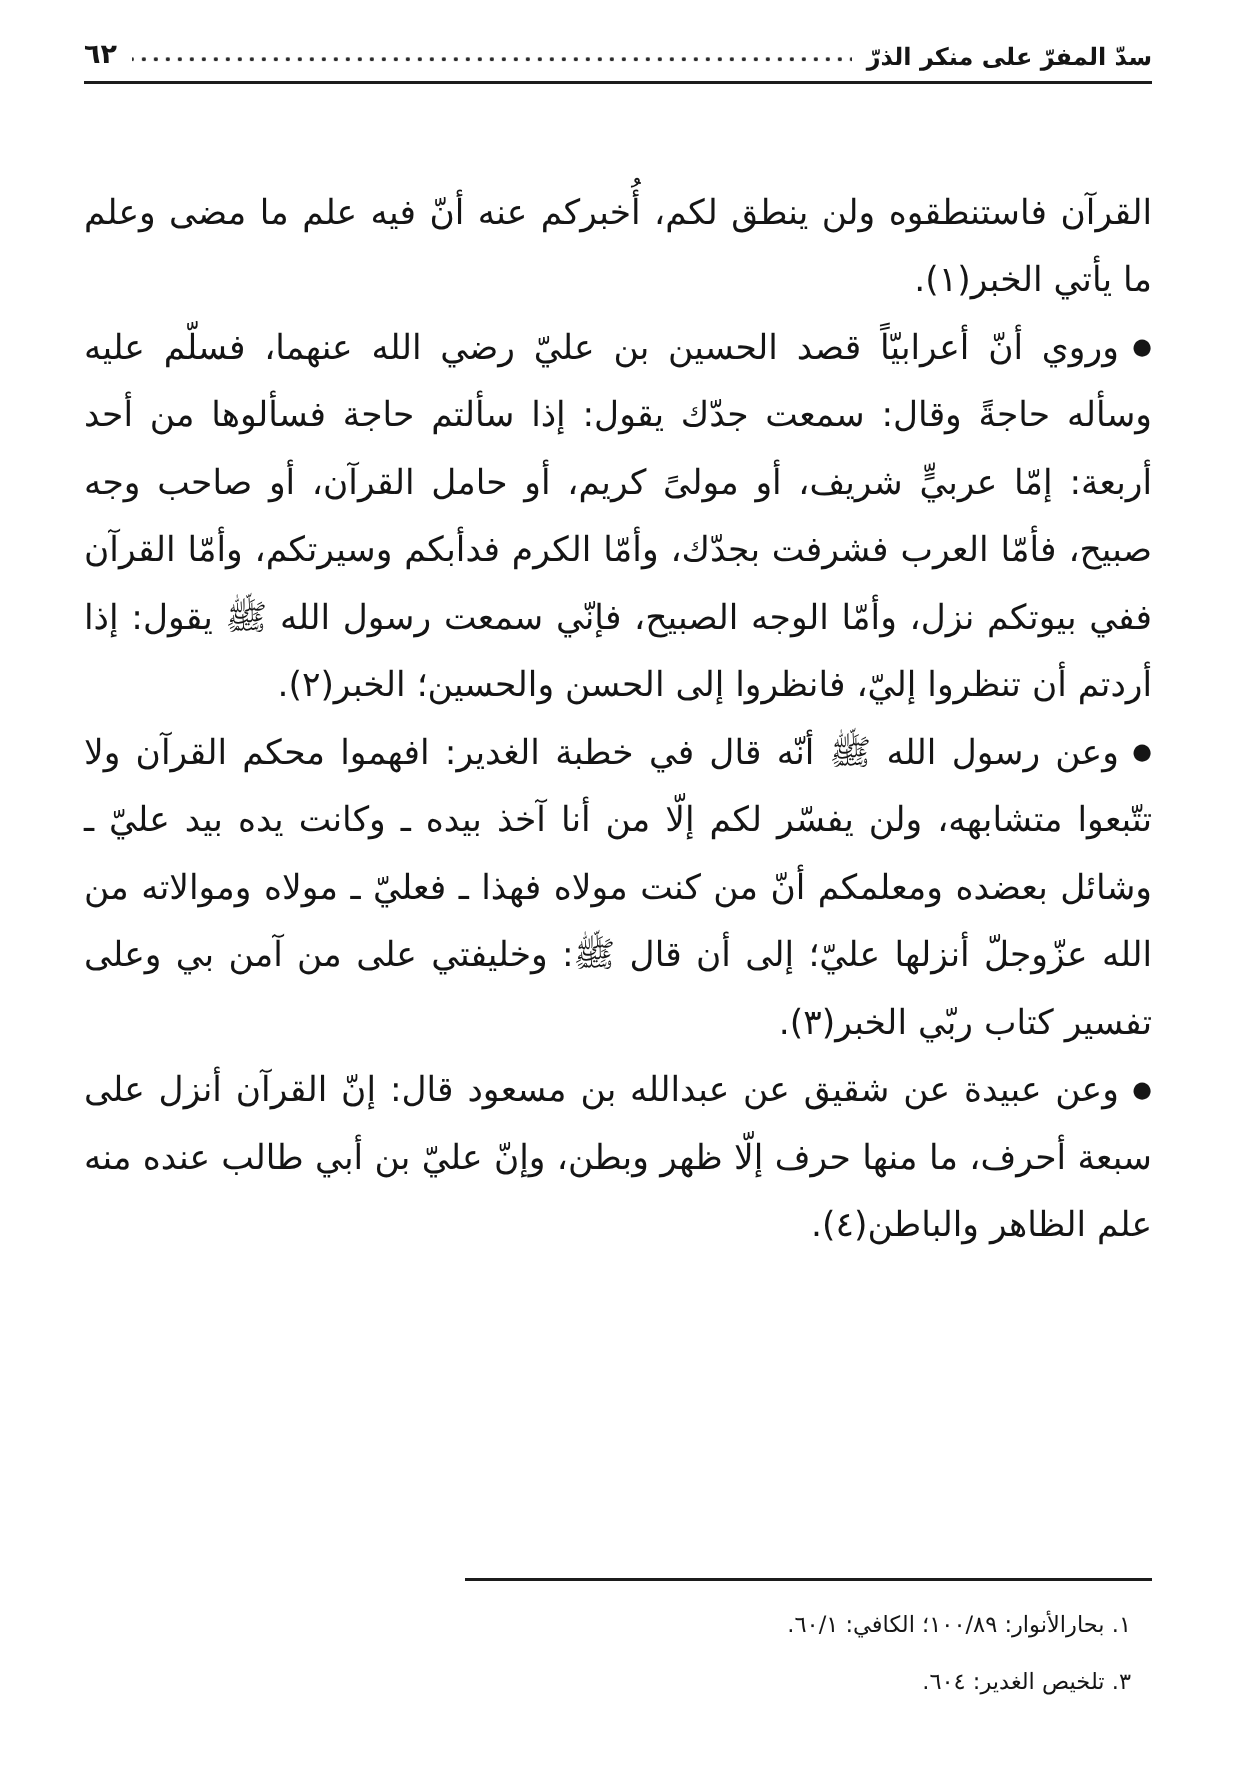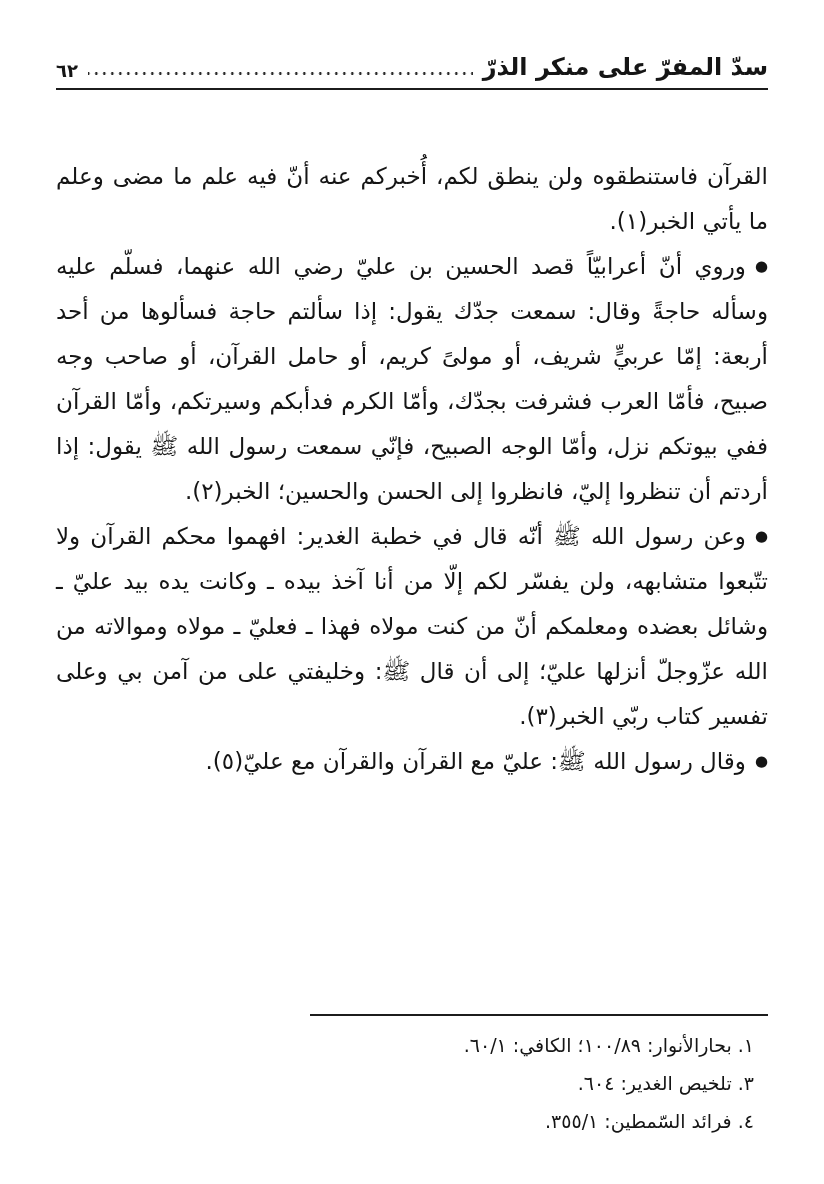--- a/index.html
+++ b/index.html
@@ -19,25 +19,24 @@
     overflow: hidden;
   }
   
   .page-header {
     display: flex;
     align-items: flex-end;
     padding-bottom: 7px;
     border-bottom: 2px solid #1c1c1c;
   }
   .book-title {
-    font-size: 24px;
+    font-size: 16px;
     font-weight: bold;
     white-space: nowrap;
     letter-spacing: 0.2px;
-    margin-top: 27px;
   }
   .dot-leader {
     flex: 1;
     height: 5px;
     margin: 0 10px 5px 10px;
     background-image: radial-gradient(circle, #2a2a2a 1.2px, transparent 1.6px);
     background-size: 8px 5px;
     background-repeat: repeat-x;
     background-position: center;
   }
@@ -64,46 +63,45 @@
   .bullet:not(:empty) { margin-inline-end: 9px; }
   
   .page-footer { margin-top: auto; }
   .footnote-rule {
     width: 458px;
     height: 2px;
     background: #1c1c1c;
     margin-bottom: 10px;
   }
   .footnotes {
-    font-size: 19px;
+    font-size: 15px;
     line-height: 38px;
     padding-inline-start: 14px;
   }
   .footnote { white-space: nowrap; }
 </style>
 </head>
 <body>
 
 <div class="page">
 
   <header class="page-header">
     <span class="book-title">سدّ المفرّ على منكر الذرّ</span>
     <span class="dot-leader"></span>
     <span class="page-number">٦٢</span>
   </header>
 
   <main class="page-body">
     <p class="para"><span class="bullet"></span><span>القرآن فاستنطقوه ولن ينطق لكم، أُخبركم عنه أنّ فيه علم ما مضى وعلم ما يأتي الخبر(١).</span></p>
     <p class="para"><span class="bullet">●</span><span>وروي أنّ أعرابيّاً قصد الحسين بن عليّ رضي الله عنهما، فسلّم عليه وسأله حاجةً وقال: سمعت جدّك يقول: إذا سألتم حاجة فسألوها من أحد أربعة: إمّا عربيٍّ شريف، أو مولىً كريم، أو حامل القرآن، أو صاحب وجه صبيح، فأمّا العرب فشرفت بجدّك، وأمّا الكرم فدأبكم وسيرتكم، وأمّا القرآن ففي بيوتكم نزل، وأمّا الوجه الصبيح، فإنّي سمعت رسول الله ﷺ يقول: إذا أردتم أن تنظروا إليّ، فانظروا إلى الحسن والحسين؛ الخبر(٢).</span></p>
     <p class="para"><span class="bullet">●</span><span>وعن رسول الله ﷺ أنّه قال في خطبة الغدير: افهموا محكم القرآن ولا تتّبعوا متشابهه، ولن يفسّر لكم إلّا من أنا آخذ بيده ـ وكانت يده بيد عليّ ـ وشائل بعضده ومعلمكم أنّ من كنت مولاه فهذا ـ فعليّ ـ مولاه وموالاته من الله عزّوجلّ أنزلها عليّ؛ إلى أن قال ﷺ: وخليفتي على من آمن بي وعلى تفسير كتاب ربّي الخبر(٣).</span></p>
-    <p class="para"><span class="bullet">●</span><span>وقال رسول الله ﷺ: عليّ مع القرآن والقرآن مع عليّ(٥).</span></p>
+    <p class="para"><span class="bullet">●</span><span>وعن عبيدة عن شقيق عن عبدالله بن مسعود قال: إنّ القرآن أنزل على سبعة أحرف، ما منها حرف إلّا ظهر وبطن، وإنّ عليّ بن أبي طالب عنده منه علم الظاهر والباطن(٤).</span></p>
   </main>
 
   <footer class="page-footer">
     <div class="footnote-rule"></div>
     <div class="footnotes">
       <div class="footnote">١. بحارالأنوار: ١٠٠/٨٩؛ الكافي: ٦٠/١.</div>
       <div class="footnote">٣. تلخيص الغدير: ٦٠٤.</div>
-      <div class="footnote">٤. فرائد السّمطين: ٣٥٥/١.</div>
     </div>
   </footer>
 
 </div>
 
 </body></html>

